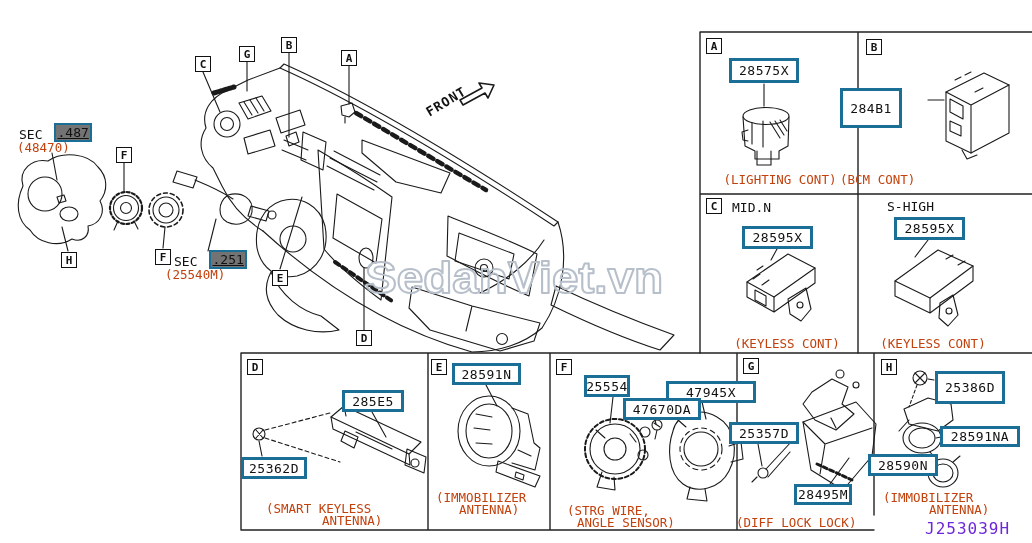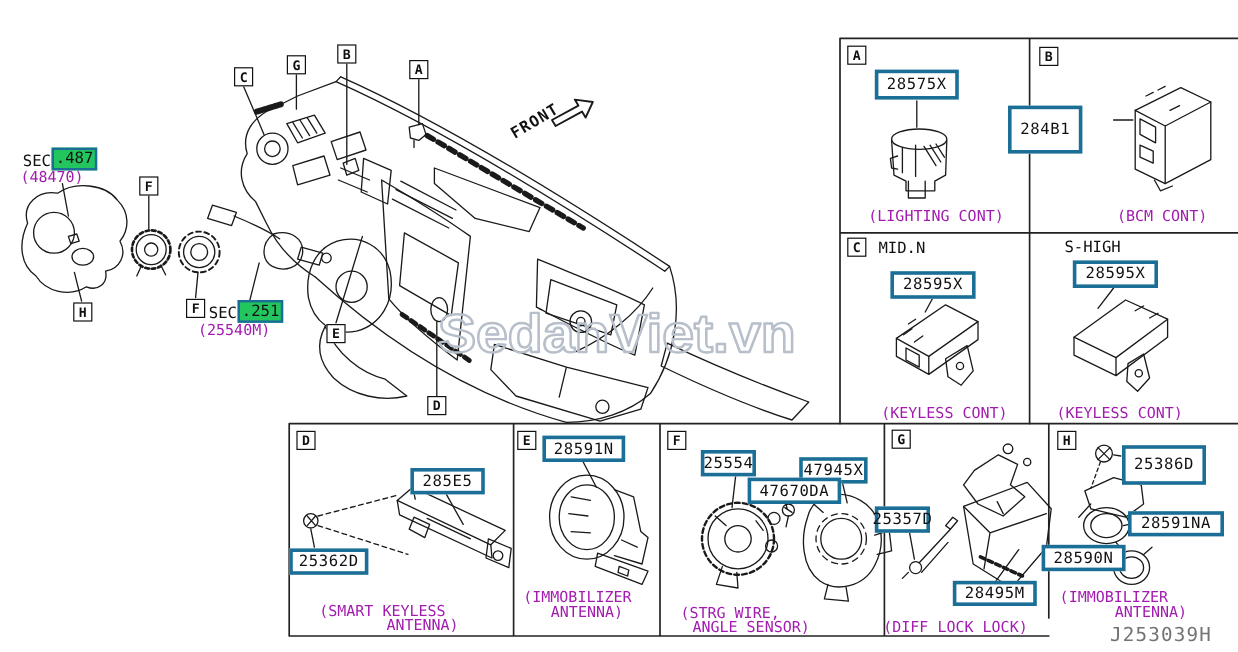--- a/index.html
+++ b/index.html
@@ -6,29 +6,29 @@
   #stage{position:relative;width:1032px;height:543px;background:#ffffff;overflow:hidden;
          font-family:"DejaVu Sans Mono",monospace;color:#111;}
   svg{position:absolute;left:0;top:0;}
   .callout{position:absolute;width:16px;height:16px;border:1.6px solid #111;background:#fff;
            display:flex;align-items:center;justify-content:center;
            font:bold 11px "DejaVu Sans Mono",monospace;color:#111;box-sizing:border-box;z-index:5;}
   .partbox{position:absolute;border:3px solid #1b6e96;background:#fff;
            display:flex;align-items:center;justify-content:center;
            font:13px "DejaVu Sans Mono",monospace;color:#111;box-sizing:border-box;
            letter-spacing:0.5px;z-index:6;}
-  .cap{position:absolute;font:12.5px "DejaVu Sans Mono",monospace;color:#a21caf;
+  .cap{position:absolute;font:12.5px "DejaVu Sans Mono",monospace;color:#c2410c;
        white-space:nowrap;letter-spacing:0px;z-index:4;}
   .variant{position:absolute;font:13px "DejaVu Sans Mono",monospace;color:#111;white-space:nowrap;z-index:4;}
   .secrow{position:absolute;display:flex;align-items:flex-end;font:13px "DejaVu Sans Mono",monospace;
           color:#111;white-space:nowrap;z-index:5;}
-  .secbox{border:2.5px solid #1b6e96;background:#22c55e;padding:0 1px;margin-left:1px;}
+  .secbox{border:2.5px solid #1b6e96;background:#737373;padding:0 1px;margin-left:12px;text-decoration:underline;}
   .front{position:absolute;font:bold 13px "DejaVu Sans Mono",monospace;letter-spacing:1px;
          transform:rotate(-31deg);z-index:4;}
-  .code{position:absolute;font:16px "DejaVu Sans Mono",monospace;color:#737373;letter-spacing:1px;z-index:4;}
+  .code{position:absolute;font:16px "DejaVu Sans Mono",monospace;color:#6d28d9;letter-spacing:1px;z-index:4;}
 </style>
 </head>
 <body>
 
 <div id="stage">
 
   <svg width="1032" height="543" viewBox="0 0 1032 543" fill="none" stroke="#1a1a1a" stroke-width="1.1" stroke-linecap="round" stroke-linejoin="round">
 
     <g stroke="#222" stroke-width="1.4">
       <path d="M700,32 H1032 M700,32 V353 M858,32 V353 M700,194 H1032"></path>
@@ -243,30 +243,30 @@
   <div class="variant" style="left:887px;top:199px">S-HIGH</div>
 
   <div class="partbox" style="left:729px;top:58px;width:70px;height:25px">28575X</div>
   <div class="partbox" style="left:840px;top:88px;width:62px;height:40px">284B1</div>
   <div class="partbox" style="left:742px;top:226px;width:71px;height:23px">28595X</div>
   <div class="partbox" style="left:894px;top:217px;width:71px;height:23px">28595X</div>
   <div class="partbox" style="left:342px;top:390px;width:62px;height:22px">285E5</div>
   <div class="partbox" style="left:241px;top:457px;width:66px;height:22px">25362D</div>
   <div class="partbox" style="left:452px;top:363px;width:69px;height:22px">28591N</div>
   <div class="partbox" style="left:584px;top:375px;width:46px;height:22px">25554</div>
-  <div class="partbox" style="left:666px;top:381px;width:57px;height:22px">47945X</div>
+  <div class="partbox" style="left:666px;top:381px;width:90px;height:22px">47945X</div>
   <div class="partbox" style="left:623px;top:398px;width:78px;height:22px">47670DA</div>
-  <div class="partbox" style="left:729px;top:422px;width:46px;height:22px">25357D</div>
-  <div class="partbox" style="left:794px;top:484px;width:70px;height:21px">28495M</div>
+  <div class="partbox" style="left:729px;top:422px;width:70px;height:22px">25357D</div>
+  <div class="partbox" style="left:794px;top:484px;width:58px;height:21px">28495M</div>
   <div class="partbox" style="left:935px;top:371px;width:70px;height:33px">25386D</div>
   <div class="partbox" style="left:940px;top:426px;width:80px;height:21px">28591NA</div>
   <div class="partbox" style="left:868px;top:454px;width:70px;height:22px">28590N</div>
 
   <div class="cap" style="left:712px;top:172px;width:136px;text-align:center">(LIGHTING CONT)</div>
-  <div class="cap" style="left:896px;top:172px;width:110px;text-align:right">(BCM CONT)</div>
+  <div class="cap" style="left:840px;top:172px;width:110px;text-align:left">(BCM CONT)</div>
   <div class="cap" style="left:718px;top:336px;width:138px;text-align:center">(KEYLESS CONT)</div>
   <div class="cap" style="left:864px;top:336px;width:138px;text-align:center">(KEYLESS CONT)</div>
   <div class="cap" style="left:266px;top:501px">(SMART KEYLESS</div>
   <div class="cap" style="left:322px;top:513px">ANTENNA)</div>
   <div class="cap" style="left:436px;top:490px">(IMMOBILIZER</div>
   <div class="cap" style="left:459px;top:502px">ANTENNA)</div>
   <div class="cap" style="left:567px;top:503px">(STRG WIRE,</div>
   <div class="cap" style="left:577px;top:515px">ANGLE SENSOR)</div>
   <div class="cap" style="left:736px;top:515px">(DIFF LOCK LOCK)</div>
   <div class="cap" style="left:883px;top:490px">(IMMOBILIZER</div>

